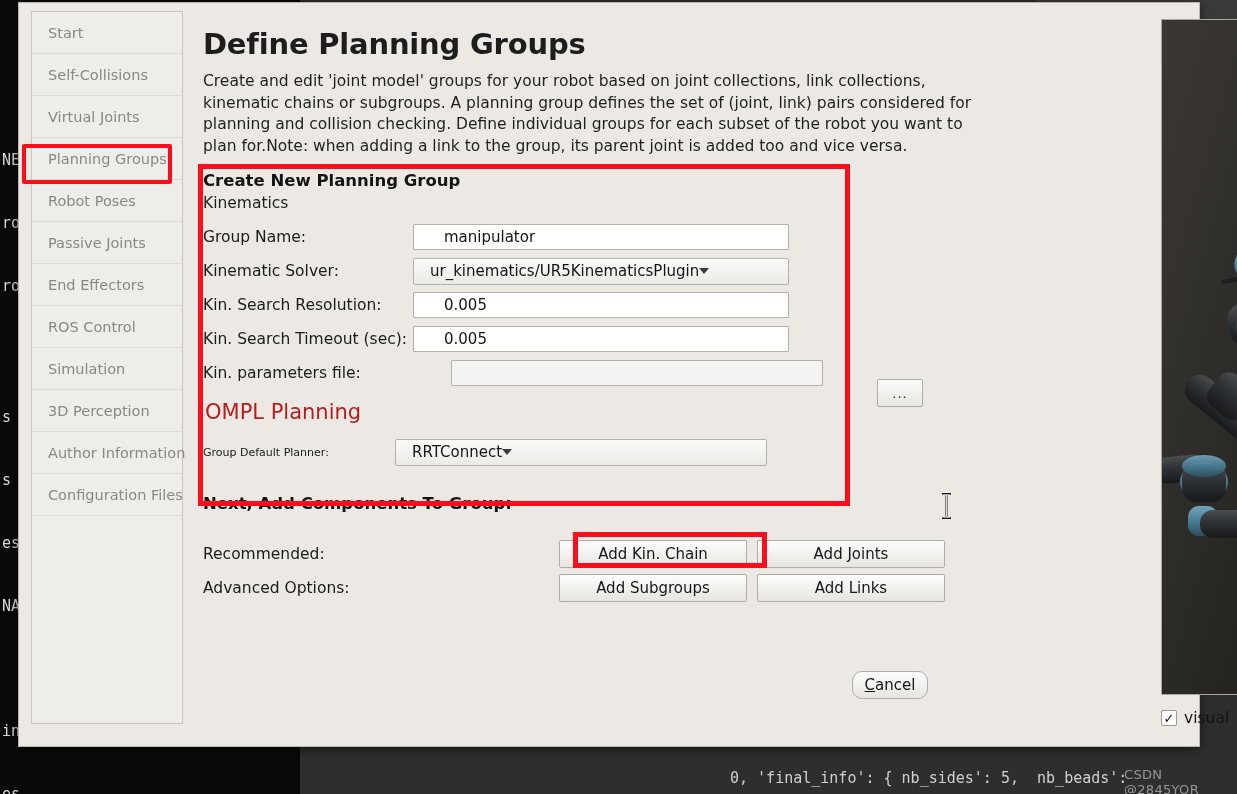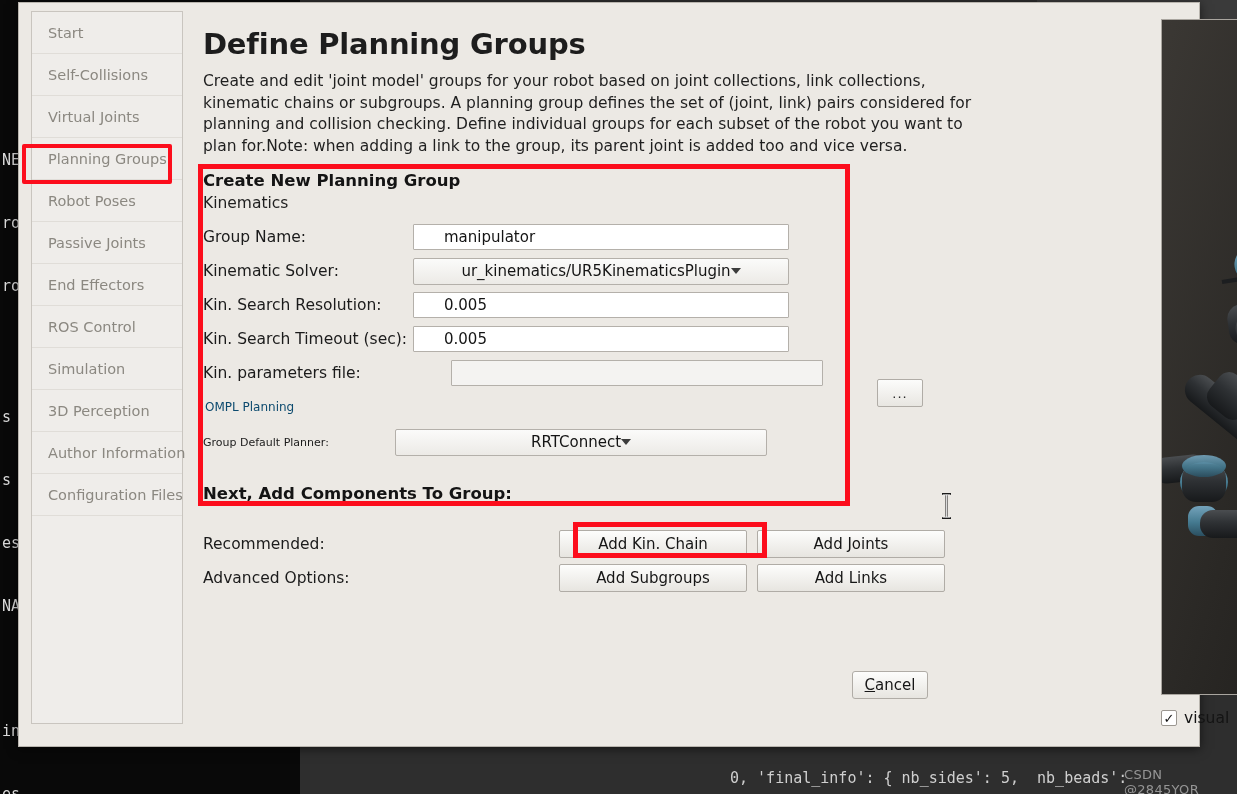--- a/index.html
+++ b/index.html
@@ -114,39 +114,39 @@
     font-size: 15px; color: #141414;
     padding: 0 6px; line-height: 24px;
     font-family: "DejaVu Sans", sans-serif;
     border-radius: 1px;
   }
   .field.w-wide { width: 376px; padding-left: 30px; }
   .combo {
     height: 27px; width: 376px;
     background: linear-gradient(180deg,#fbfbfa 0%,#eceae6 100%);
     border: 1px solid #b4b0aa; border-radius: 2px;
-    display: flex; align-items: center; padding: 0 6px;
-    font-size: 15px; color: #141414; justify-content: center;
+    display: flex; align-items: center; padding: 0 16px;
+    font-size: 15px; color: #141414; justify-content: flex-start;
   }
   .combo .arrow {
     width: 0; height: 0; border-left: 5px solid transparent;
     border-right: 5px solid transparent; border-top: 6px solid #3c3c3c;
   }
   .field.empty { background: #f4f3f1; }
   #kin-params-field { width: 372px; margin-left: 38px; }
   #browse-btn {
     position: absolute; left: 674px; top: 208px;
     width: 46px; height: 28px;
     background: linear-gradient(180deg,#fcfcfb 0%,#e8e6e1 100%);
     border: 1px solid #b0aca6; border-radius: 2px;
     font-size: 13px; color: #2a2a2a;
     display: flex; align-items: center; justify-content: center;
     letter-spacing: 1px;
   }
-  .ompl-title { font-size: 12px; color: #0c4a6e; margin: 10px 0 8px 2px; }
+  .ompl-title { font-size: 21px; color: #b91c1c; margin: 10px 0 8px 2px; }
   #planner-row { display: flex; align-items: center; height: 40px; }
   #planner-label { font-size: 11px; color: #1b1b1b; width: 192px; flex: none; }
   #planner-combo { width: 372px; }
 
   #text-cursor {
     position: absolute; left: 757px; top: 490px;
     width: 13px; height: 26px; z-index: 6;
   }
 
   
@@ -166,21 +166,21 @@
     position: absolute; left: 370px; top: 38px;
     width: 194px; height: 36px;
     border: 5px solid #fc0d1c; pointer-events: none;
   }
 
   
   #cancel-btn {
     position: absolute; left: 669px; top: 668px;
     width: 76px; height: 28px;
     background: linear-gradient(180deg,#fdfdfc 0%,#e7e5e0 100%);
-    border: 1px solid #b0aca6; border-radius: 3px;
+    border: 1px solid #b0aca6; border-radius: 10px;
     font-size: 15px; color: #161616;
     display: flex; align-items: center; justify-content: center;
   }
   #cancel-btn u { text-decoration: underline; }
 
   
   #viewport {
     position: absolute; left: 978px; top: 16px;
     width: 196px; height: 676px;
     background: linear-gradient(160deg,#3a3733 0%,#2b2926 45%,#211f1d 100%);

